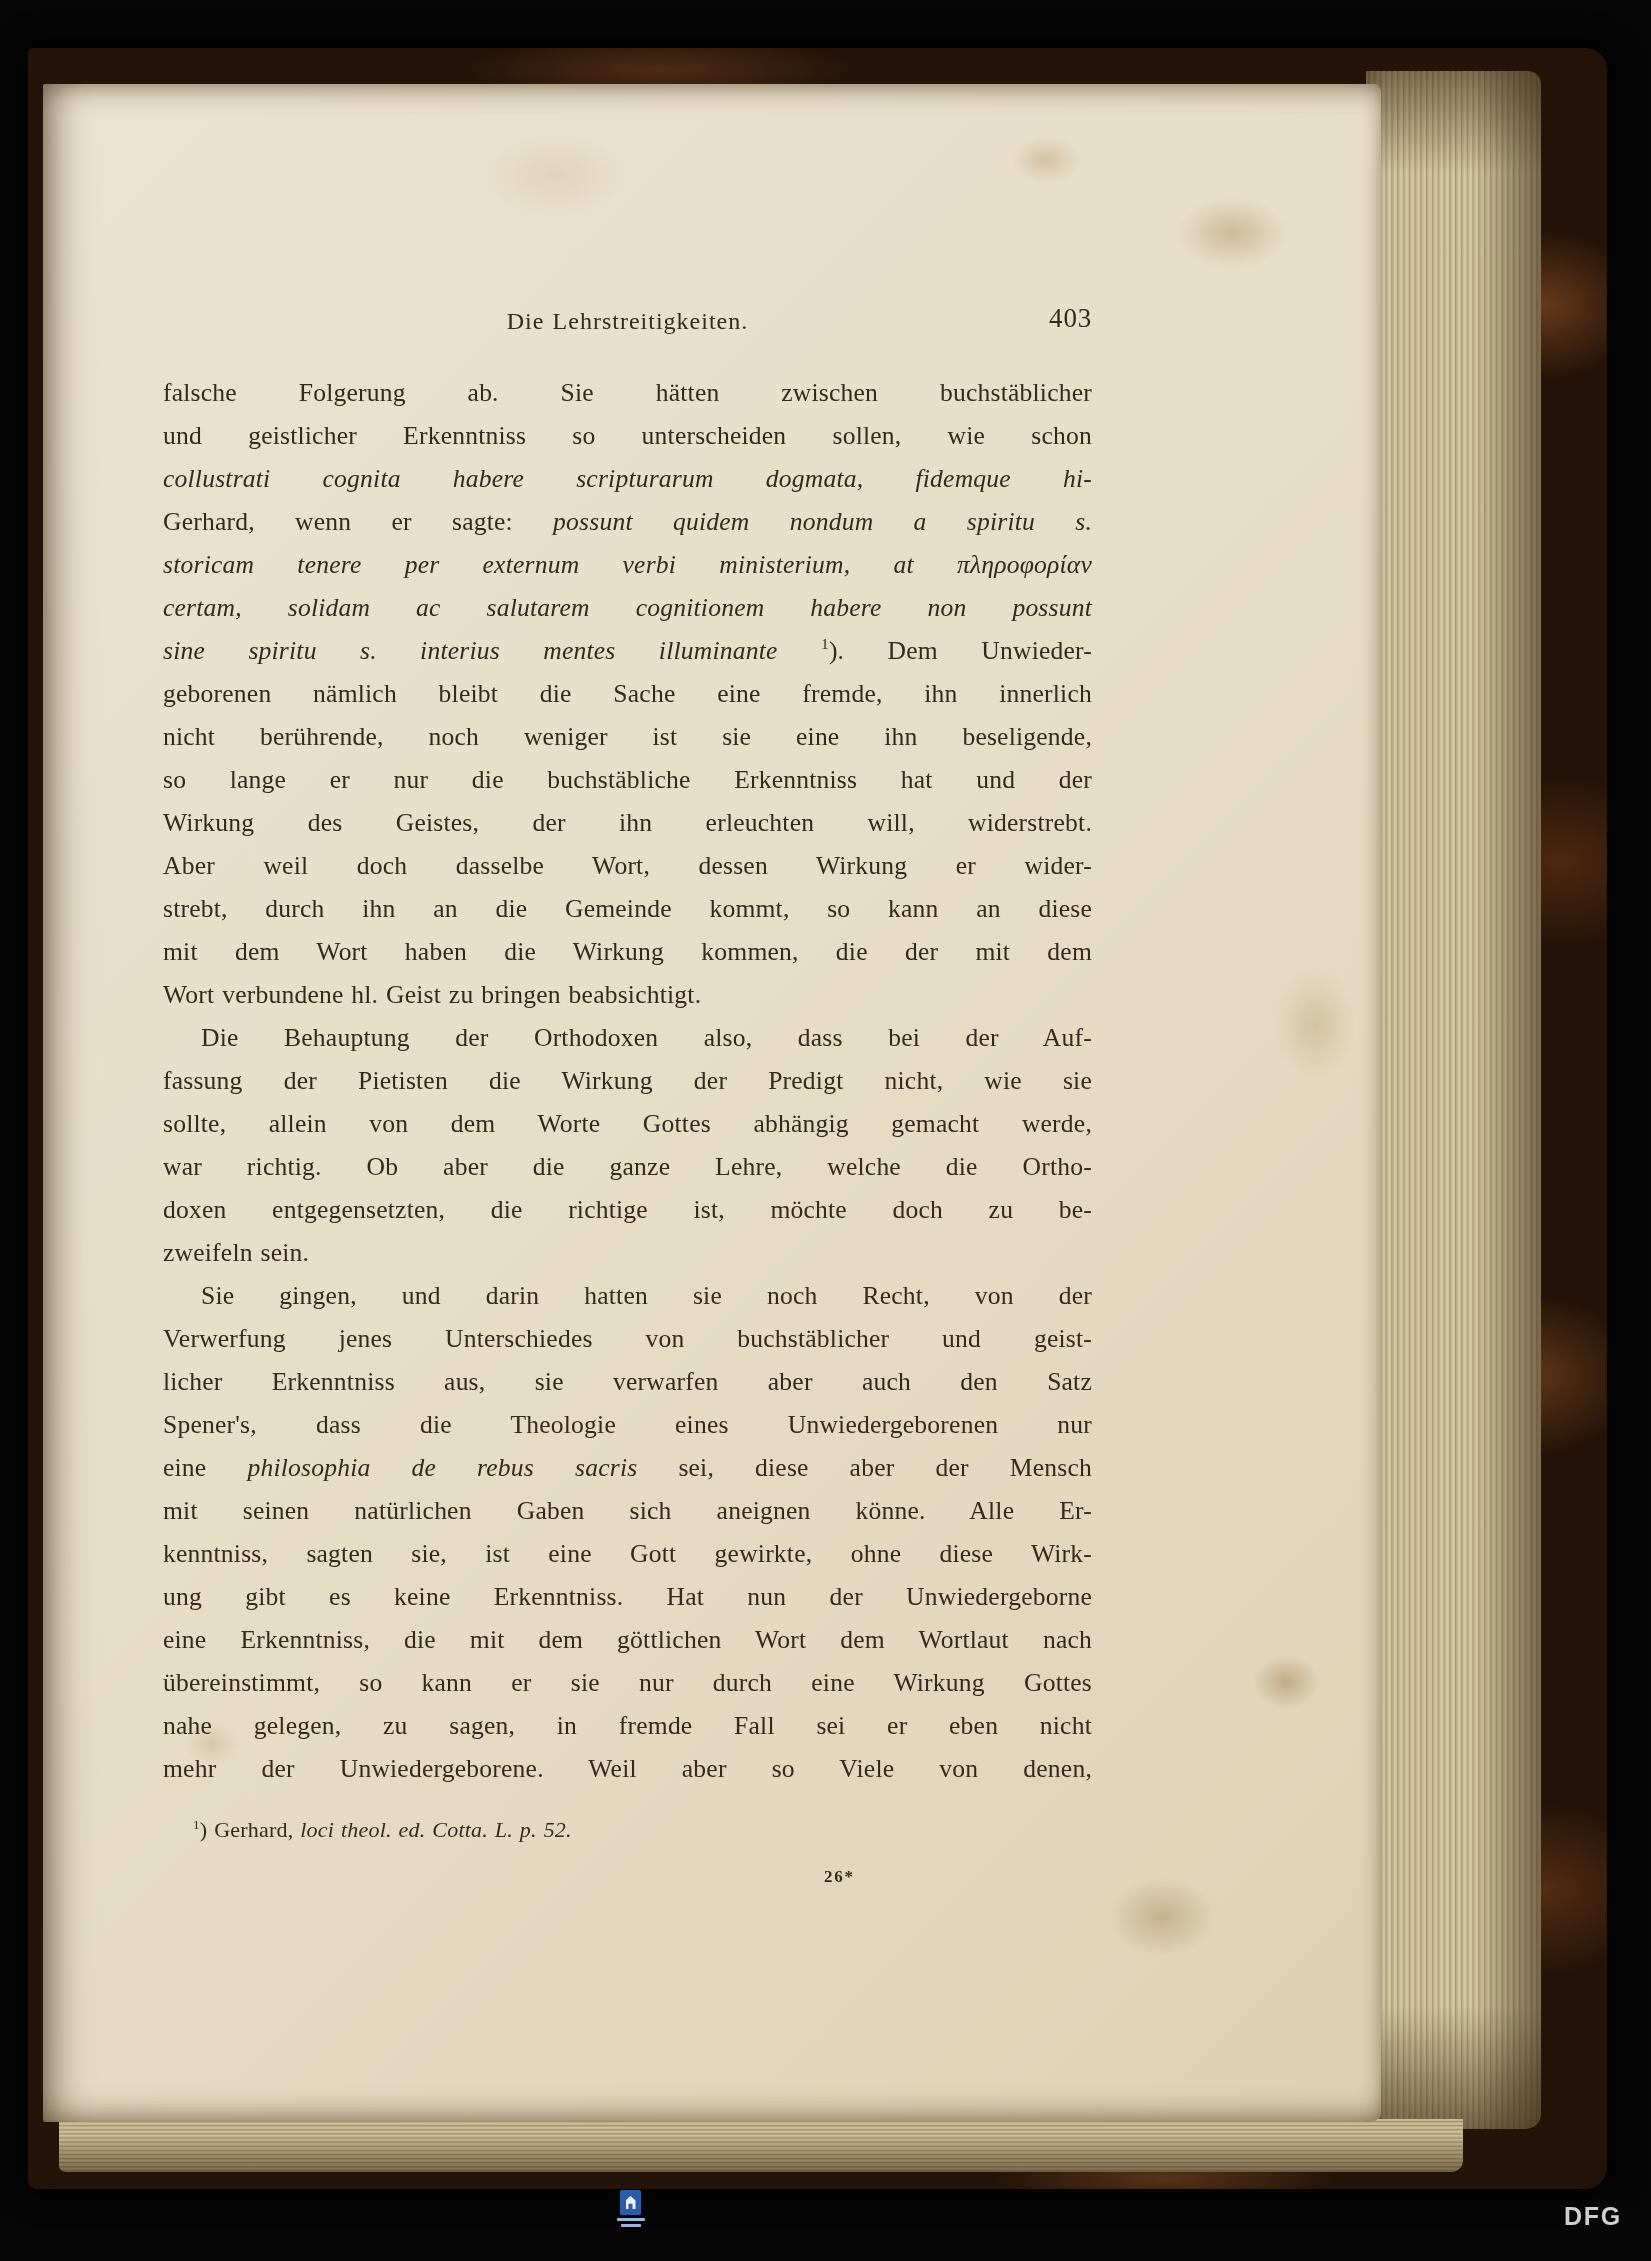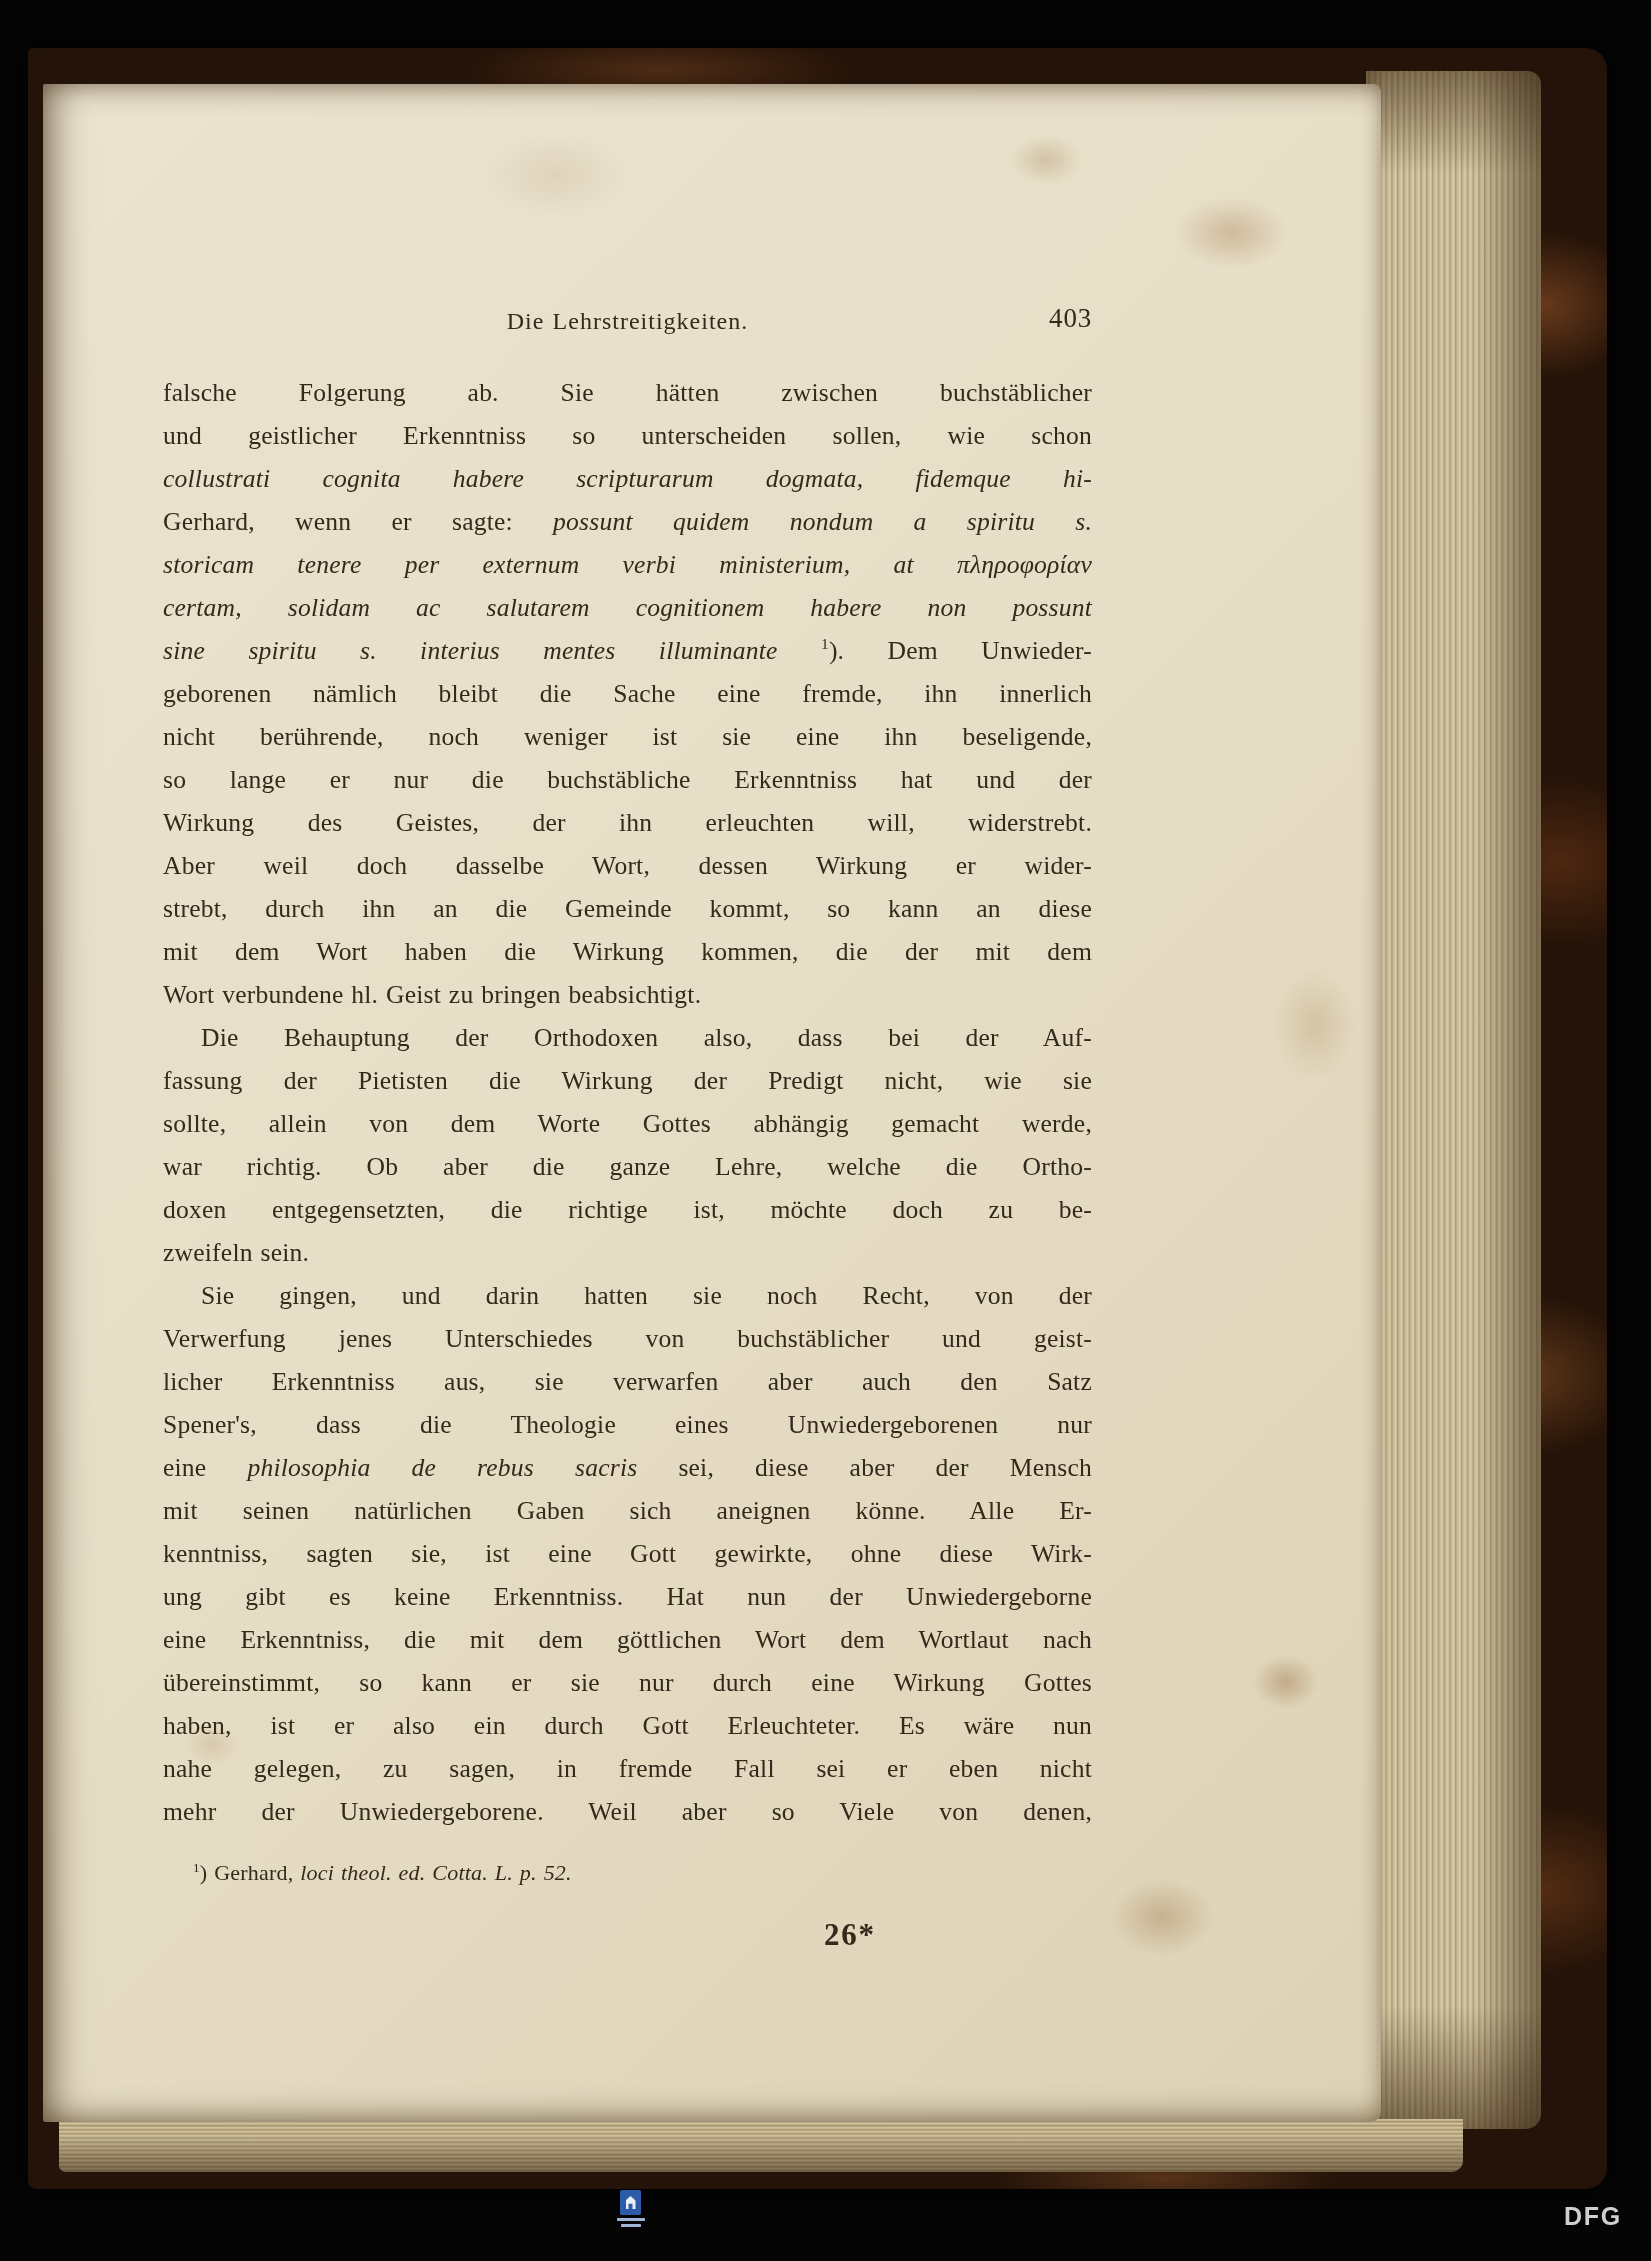--- a/index.html
+++ b/index.html
@@ -82,21 +82,21 @@
   .line { height:43px; line-height:43px; text-align:justify; text-align-last:justify; }
   .line.end { text-align-last:left; }
   .line.indent { text-indent:38px; }
   .i { font-style:italic; }
   .sup { vertical-align:super; font-size:0.6em; line-height:0; }
 
   .footnote {
     margin-top:23px; padding-left:30px;
     font-size:22px; line-height:33px;
   }
-  .signature { margin-top:28px; margin-left:661px; font-size:31px; font-weight:700; letter-spacing:1.7px; }
+  .signature { margin-top:21px; margin-left:661px; font-size:17px; font-weight:700; letter-spacing:1.7px; }
 
   
   .dfg-logo {
     position:absolute; left:1564px; top:2202px;
     font-family:Liberation Sans, sans-serif;
     font-weight:700; font-size:25px; letter-spacing:1.7px; color:#cfcfcf;
   }
   .stamp {
     position:absolute; left:614px; top:2190px; width:33px;
     display:flex; flex-direction:column; align-items:center; gap:3.3px;
@@ -150,21 +150,20 @@
         <div class="line indent"><span>Sie gingen, und darin hatten sie noch Recht, von der</span></div>
         <div class="line"><span>Verwerfung jenes Unterschiedes von buchstäblicher und geist-</span></div>
         <div class="line"><span>licher Erkenntniss aus, sie verwarfen aber auch den Satz</span></div>
         <div class="line"><span>Spener's, dass die Theologie eines Unwiedergeborenen nur</span></div>
         <div class="line"><span>eine </span><span class="i">philosophia de rebus sacris</span><span> sei, diese aber der Mensch</span></div>
         <div class="line"><span>mit seinen natürlichen Gaben sich aneignen könne. Alle Er-</span></div>
         <div class="line"><span>kenntniss, sagten sie, ist eine Gott gewirkte, ohne diese Wirk-</span></div>
         <div class="line"><span>ung gibt es keine Erkenntniss. Hat nun der Unwiedergeborne</span></div>
         <div class="line"><span>eine Erkenntniss, die mit dem göttlichen Wort dem Wortlaut nach</span></div>
         <div class="line"><span>übereinstimmt, so kann er sie nur durch eine Wirkung Gottes</span></div>
-        <div class="line"><span>haben, ist er also ein durch Gott Erleuchteter. Es wäre nun</span></div>
         <div class="line"><span>nahe gelegen, zu sagen, in fremde Fall sei er eben nicht</span></div>
         <div class="line"><span>mehr der Unwiedergeborene. Weil aber so Viele von denen,</span></div>
       </div>
 
     <div class="footnote">
       <span><span class="sup">1</span><span>) Gerhard, </span><span class="i">loci theol. ed. Cotta. L. p. 52.</span></span>
     </div>
 
     <div class="signature">26*</div>
 

